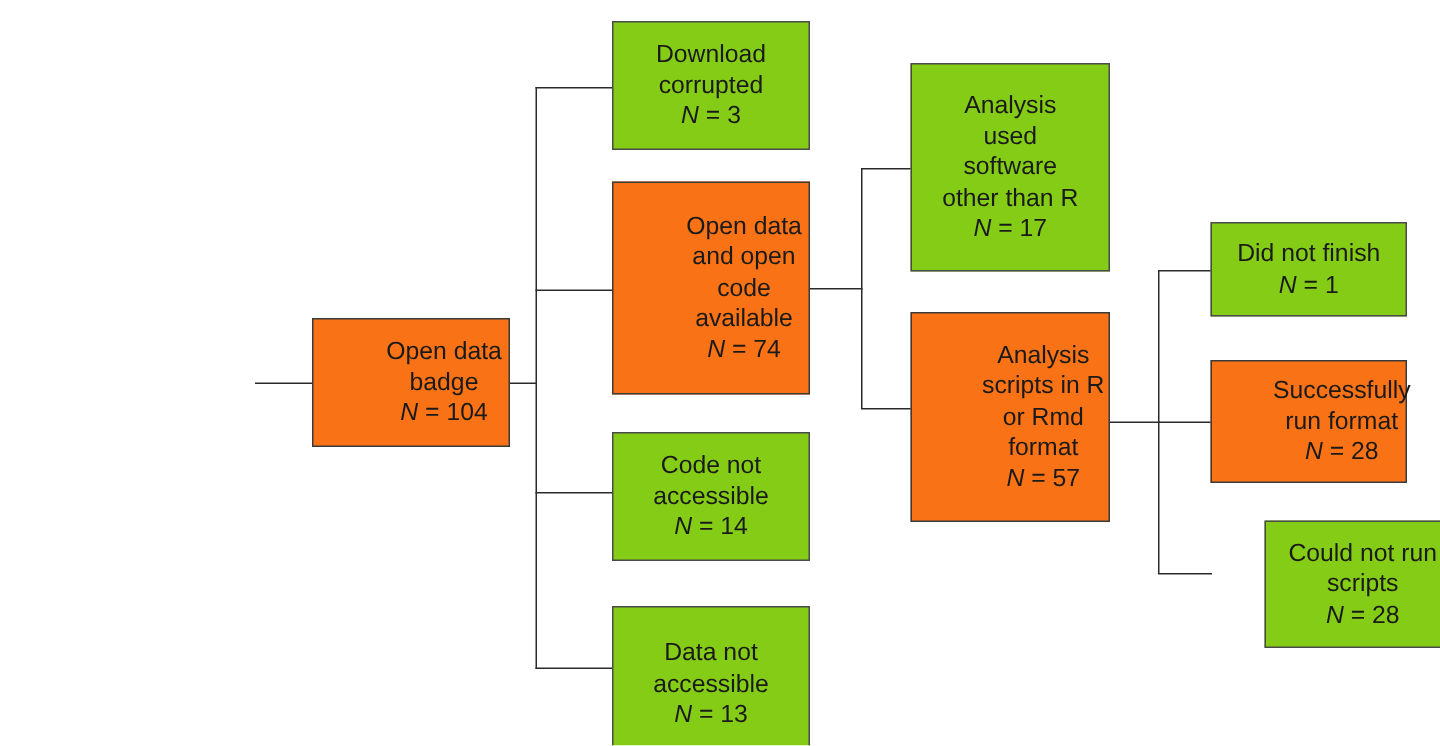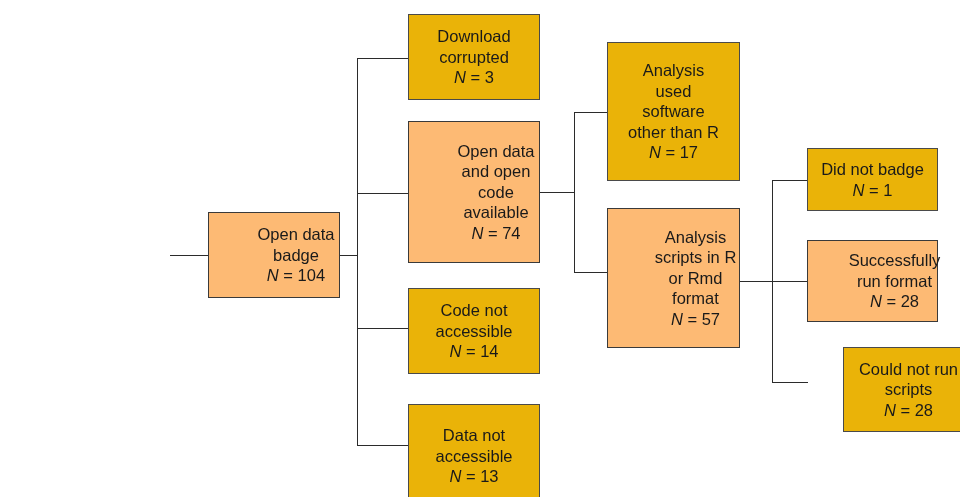--- a/index.html
+++ b/index.html
@@ -26,25 +26,25 @@
     align-items: center;
     justify-content: center;
     text-align: center;
     font-size: 16.5px;
     line-height: 20.5px;
     color: #1a1a1a;
     padding: 2px 4px;
     z-index: 3;
   }
   .node.white {
-    background: #fdba74;
+    background: #f97316;
     padding-left: 48px;
   }
   .node.gray {
-    background: #eab308;
+    background: #84cc16;
     border-color: #4a4a4a;
   }
   .node .line {
     white-space: nowrap;
   }
   .node .nval {
     white-space: nowrap;
   }
   .node .nval .itl {
     font-style: italic;
@@ -134,21 +134,21 @@
 
   <div class="node white" style="left:607px; top:208px; width:133px; height:140px;">
     <span class="line">Analysis</span>
     <span class="line">scripts in R</span>
     <span class="line">or Rmd</span>
     <span class="line">format</span>
     <span class="nval"><i class="itl">N</i> = <span>57</span></span>
   </div>
 
   <div class="node gray" style="left:807px; top:148px; width:131px; height:63px;">
-    <span class="line">Did not badge</span>
+    <span class="line">Did not finish</span>
     <span class="nval"><i class="itl">N</i> = <span>1</span></span>
   </div>
 
   <div class="node white" style="left:807px; top:240px; width:131px; height:82px;">
     <span class="line">Successfully</span>
     <span class="line">run format</span>
     <span class="nval"><i class="itl">N</i> = <span>28</span></span>
   </div>
 
   <div class="node gray" style="left:807px; top:347px; width:131px; height:85px;margin-left:36px;">

